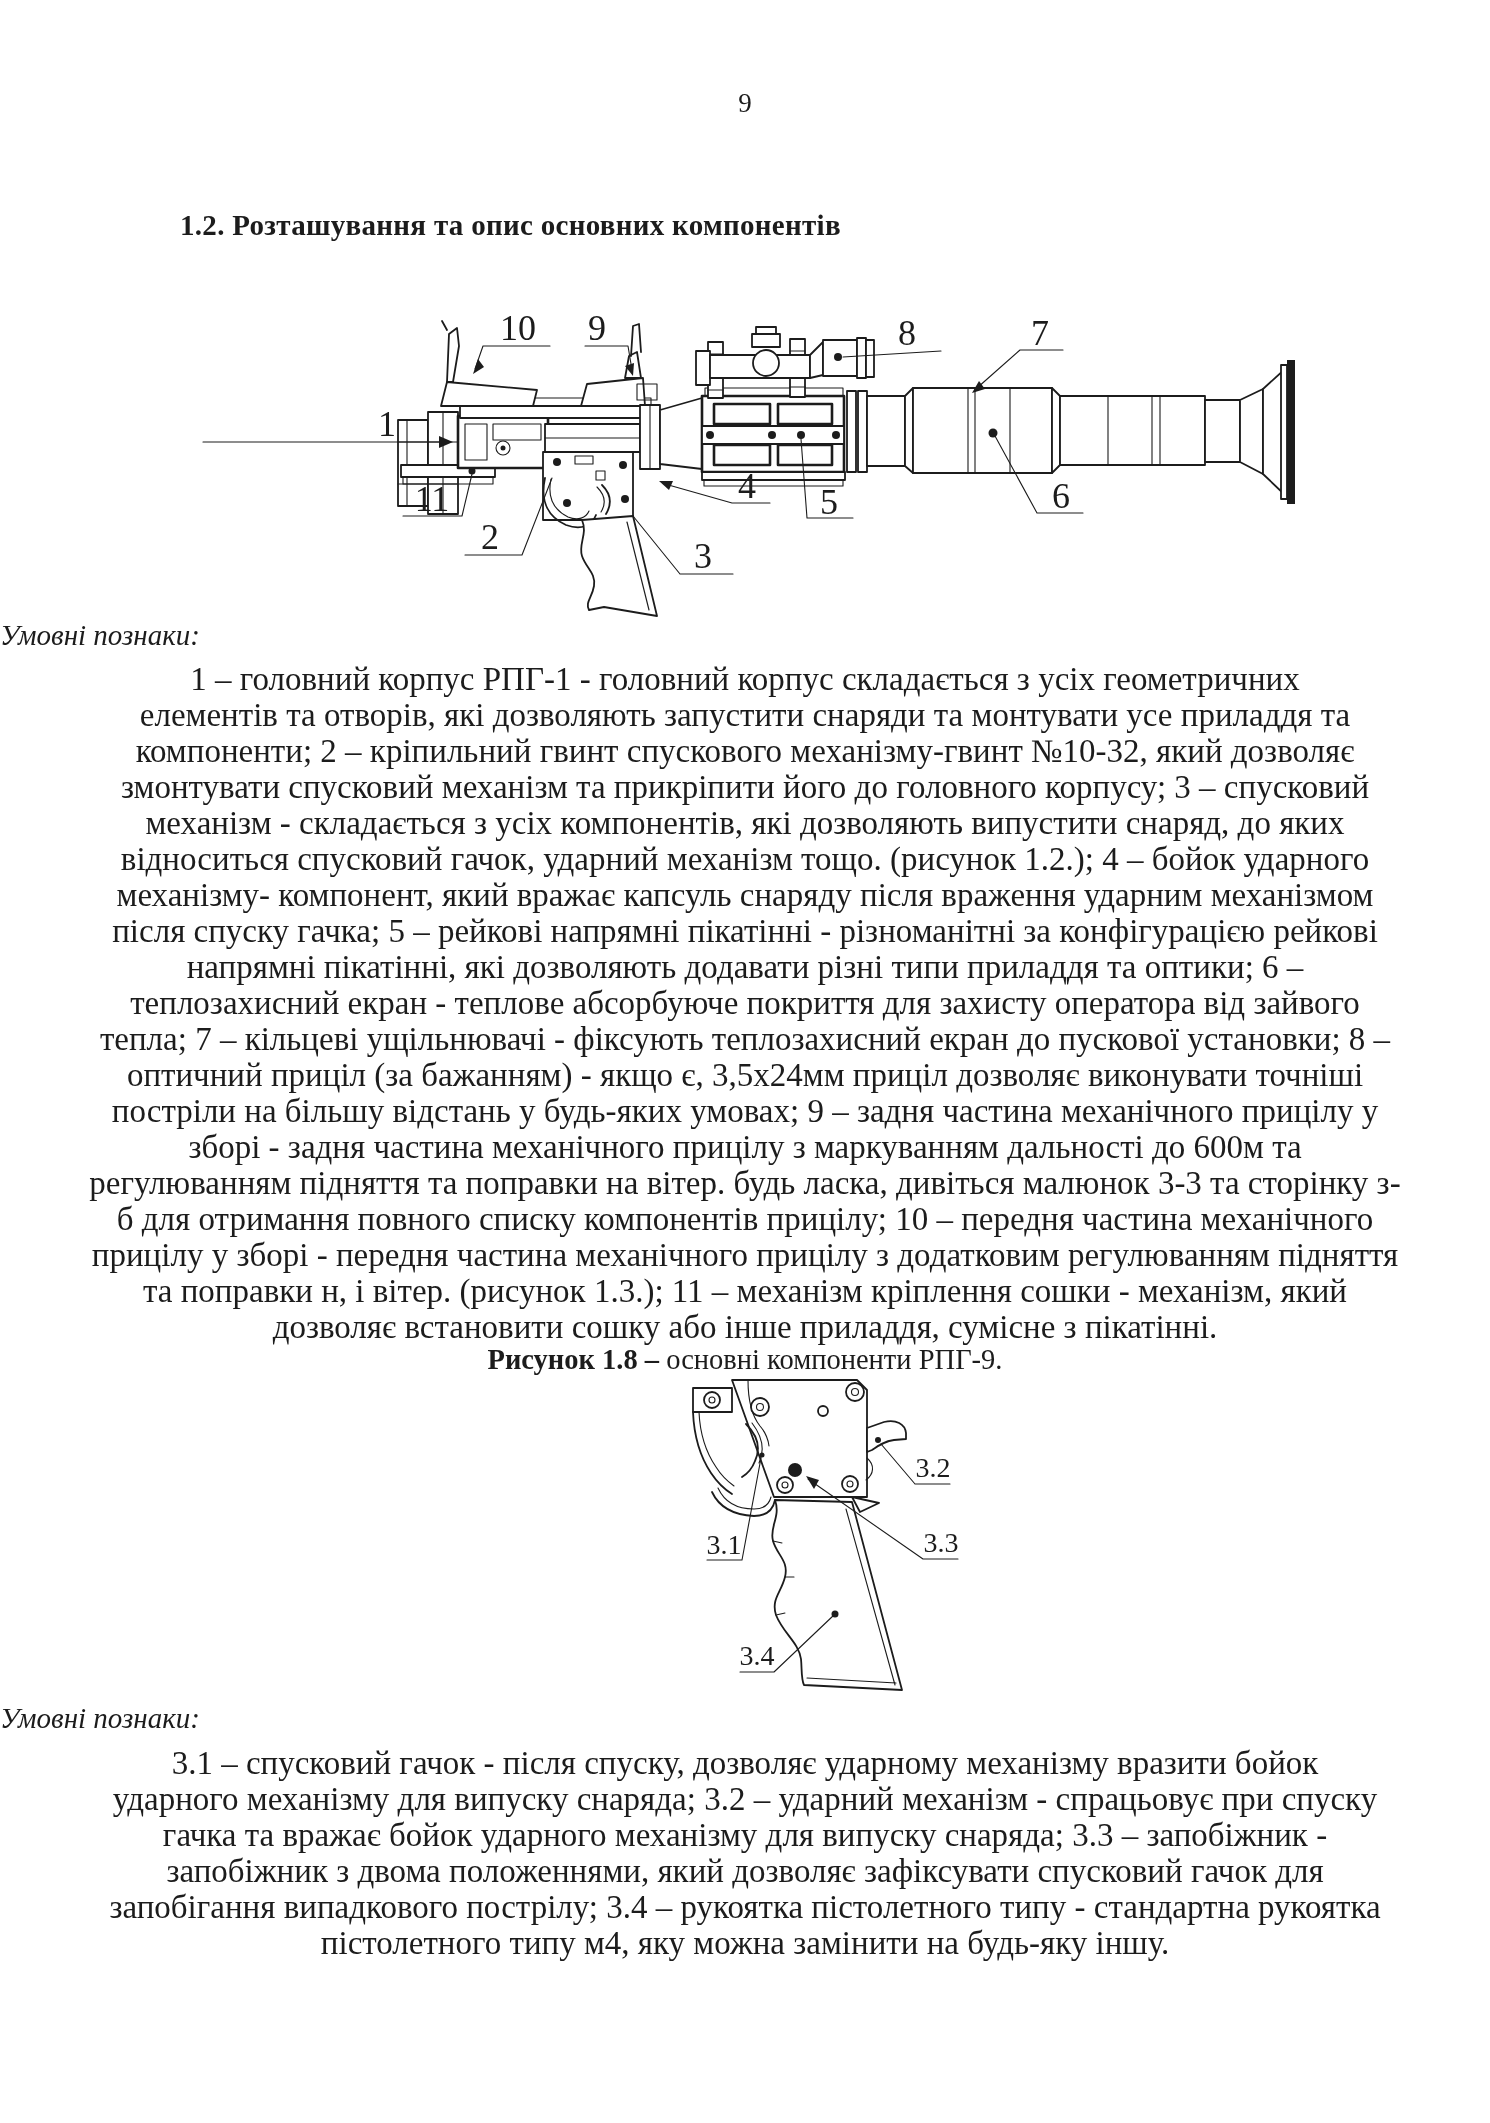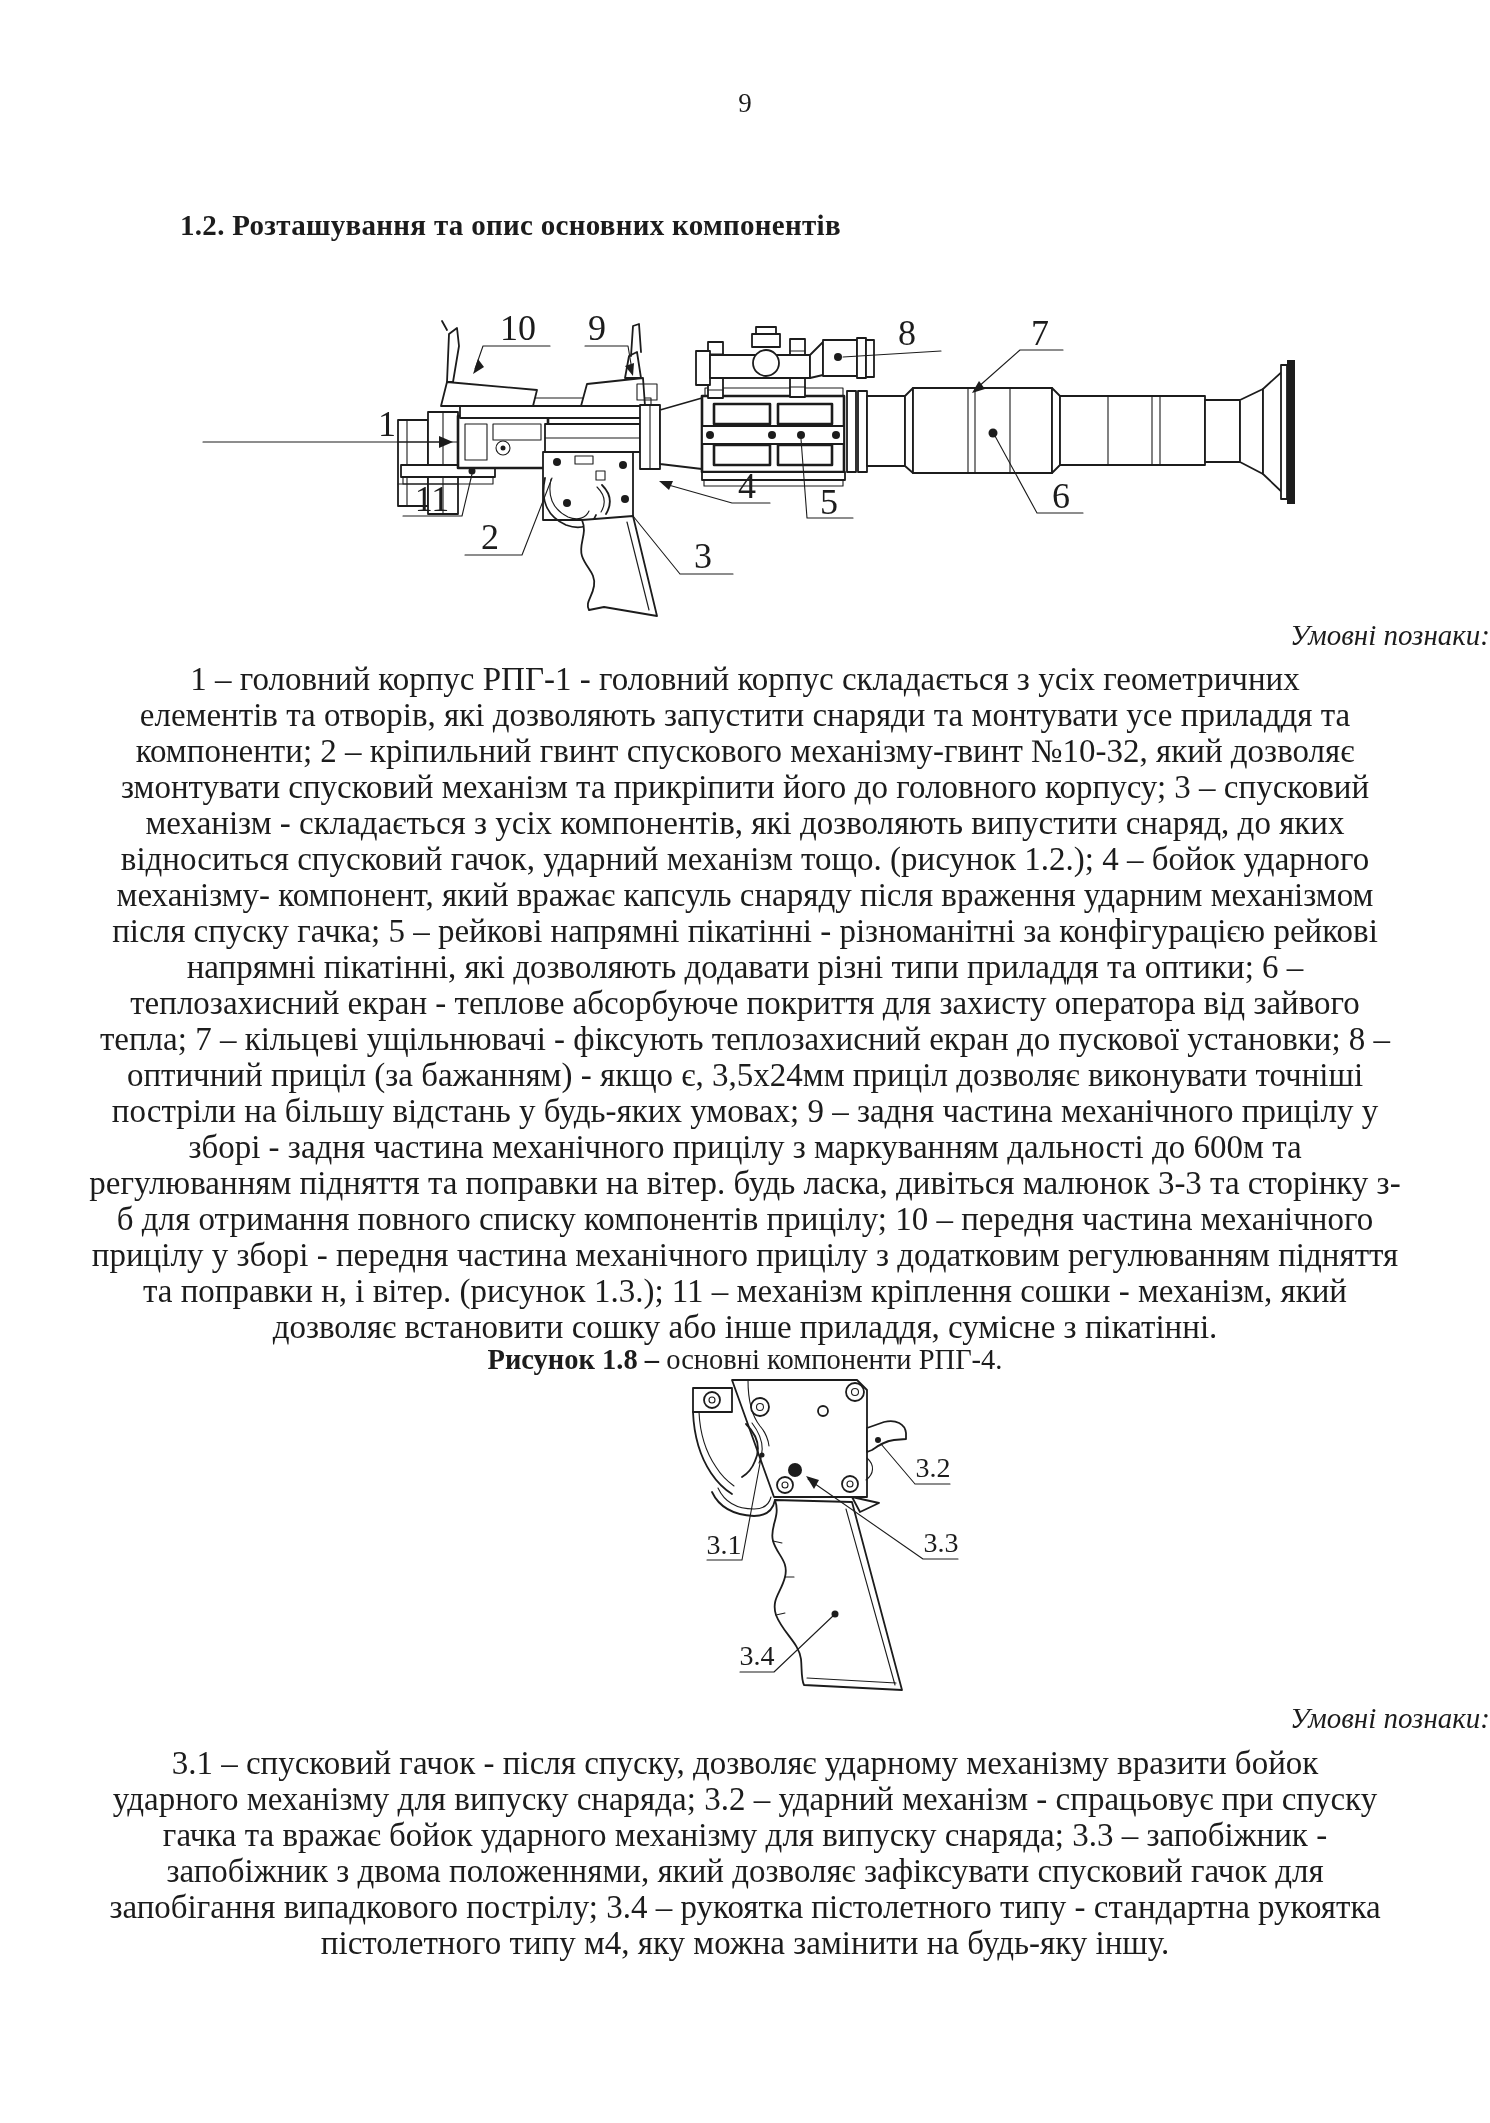--- a/index.html
+++ b/index.html
@@ -6,21 +6,21 @@
   .page {
     position:relative; width:1490px; height:2123px; margin:0 auto;
     background:#ffffff; color:#1c1c1c;
     font-family:"Liberation Serif", serif; overflow:hidden;
   }
   .page-num { position:absolute; top:88px; left:0; right:0; text-align:center; font-size:27px; }
   .heading  { position:absolute; top:197px; left:168px; margin:12px; font-size:29px; font-weight:bold; letter-spacing:.3px; }
   .fig { position:absolute; }
   .fig1 { left:185px; top:238px; width:1110px; height:392px; }
   .fig2 { left:600px; top:1368px; width:430px; height:335px; }
-  .legend-title { position:absolute; left:0; right:0; text-align:right; font-style:italic; font-size:29px; }
+  .legend-title { position:absolute; left:0; right:0; text-align:left; font-style:italic; font-size:29px; }
   .lt1 { top:619px; } .lt2 { top:1702px; }
   .para {
     position:absolute; left:80px; width:1330px; text-align:center;
     font-size:33px; line-height:36px; white-space:pre-line;
   }
   .p1 { top:661px; } .p2 { top:1745px; }
   .caption { position:absolute; left:0; right:0; text-align:center; font-size:28.5px; }
   .c1 { top:1344px; } .c2 { top:1962px; }
   .caption b { font-weight:bold; }
   
@@ -193,21 +193,21 @@
 тепла; 7 – кільцеві ущільнювачі - фіксують теплозахисний екран до пускової установки; 8 –
 оптичний приціл (за бажанням) - якщо є, 3,5х24мм приціл дозволяє виконувати точніші
 постріли на більшу відстань у будь-яких умовах; 9 – задня частина механічного прицілу у
 зборі - задня частина механічного прицілу з маркуванням дальності до 600м та
 регулюванням підняття та поправки на вітер. будь ласка, дивіться малюнок 3-3 та сторінку з-
 б для отримання повного списку компонентів прицілу; 10 – передня частина механічного
 прицілу у зборі - передня частина механічного прицілу з додатковим регулюванням підняття
 та поправки н, і вітер. (рисунок 1.3.); 11 – механізм кріплення сошки - механізм, який
 дозволяє встановити сошку або інше приладдя, сумісне з пікатінні.</div>
 
-  <div class="caption c1"><b>Рисунок 1.8 –</b><span> основні компоненти РПГ-4.</span></div>
+  <div class="caption c1"><b>Рисунок 1.8 –</b><span> основні компоненти РПГ-9.</span></div>
 
   <svg class="fig fig2" viewBox="0 0 430 335">
 
     <path class="s wf" d="M132,12 H257 L267,22 V129 H174 Z"></path>
 
     <rect class="s wf" x="93" y="20" width="39" height="24"></rect>
     <circle class="s wf" cx="112" cy="32" r="8"></circle>
       <circle class="s t" cx="112" cy="32" r="3"></circle>
 
     <path class="s" d="M93,44 C94,68 99,87 111,105 C117,114 124,121 132,126"></path>

